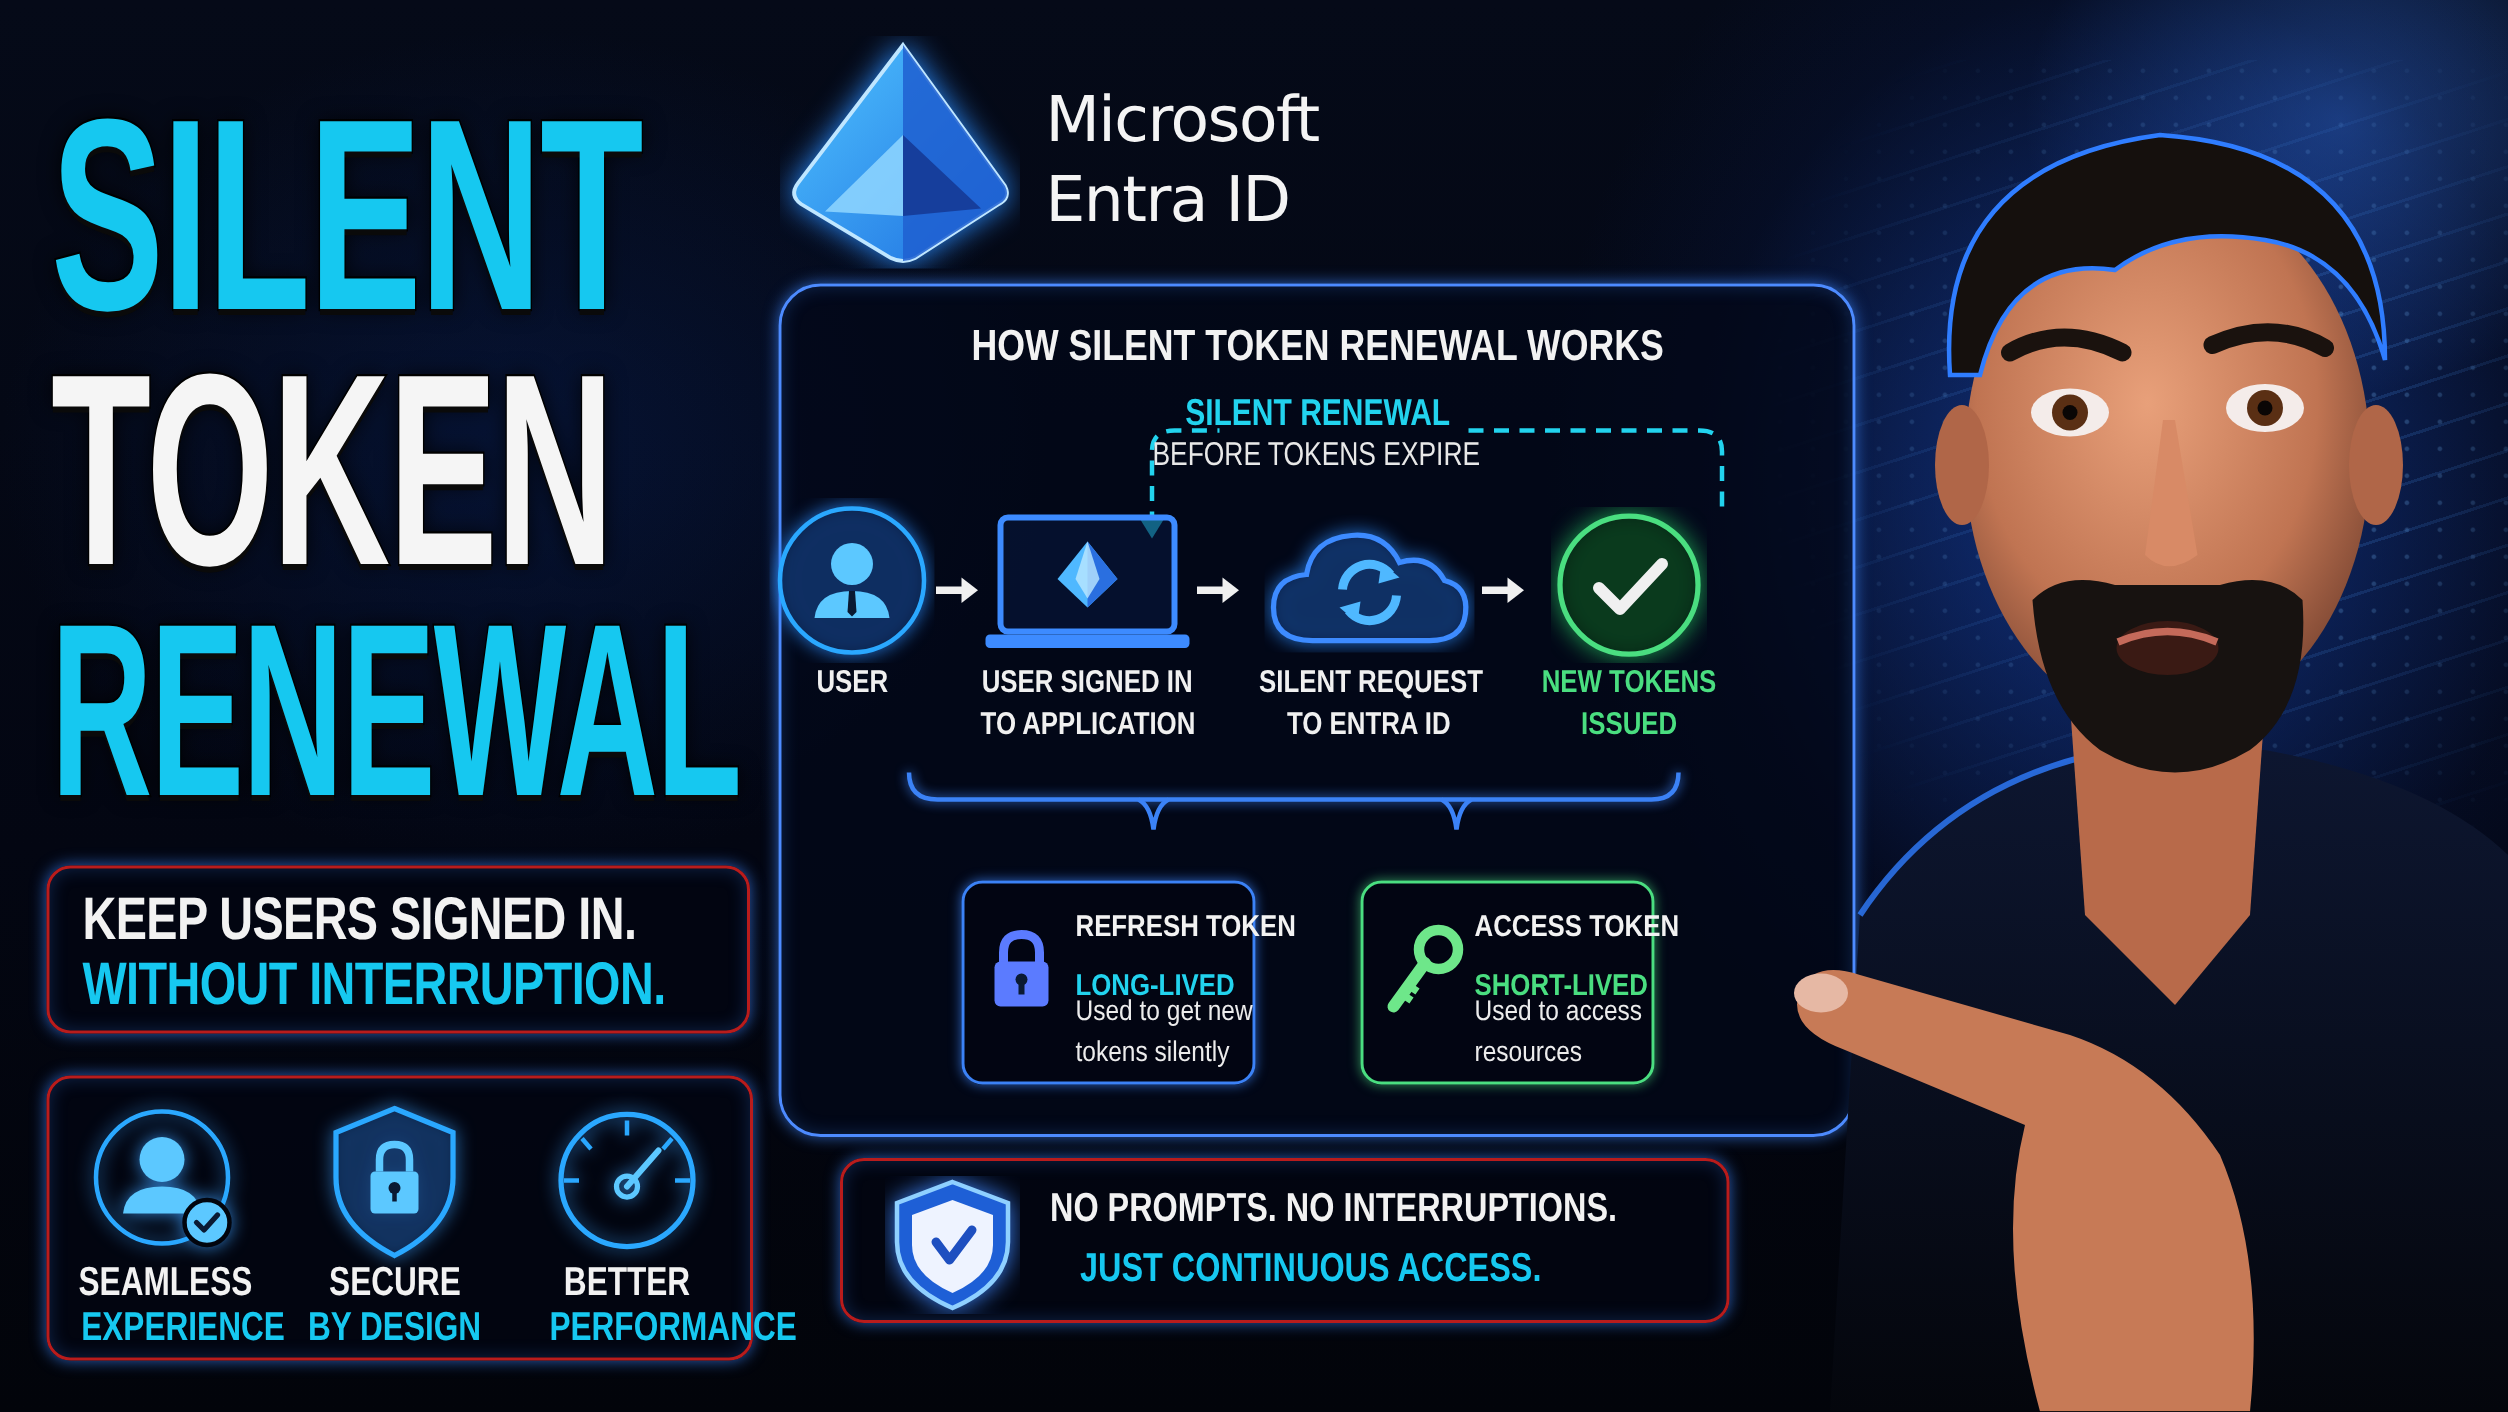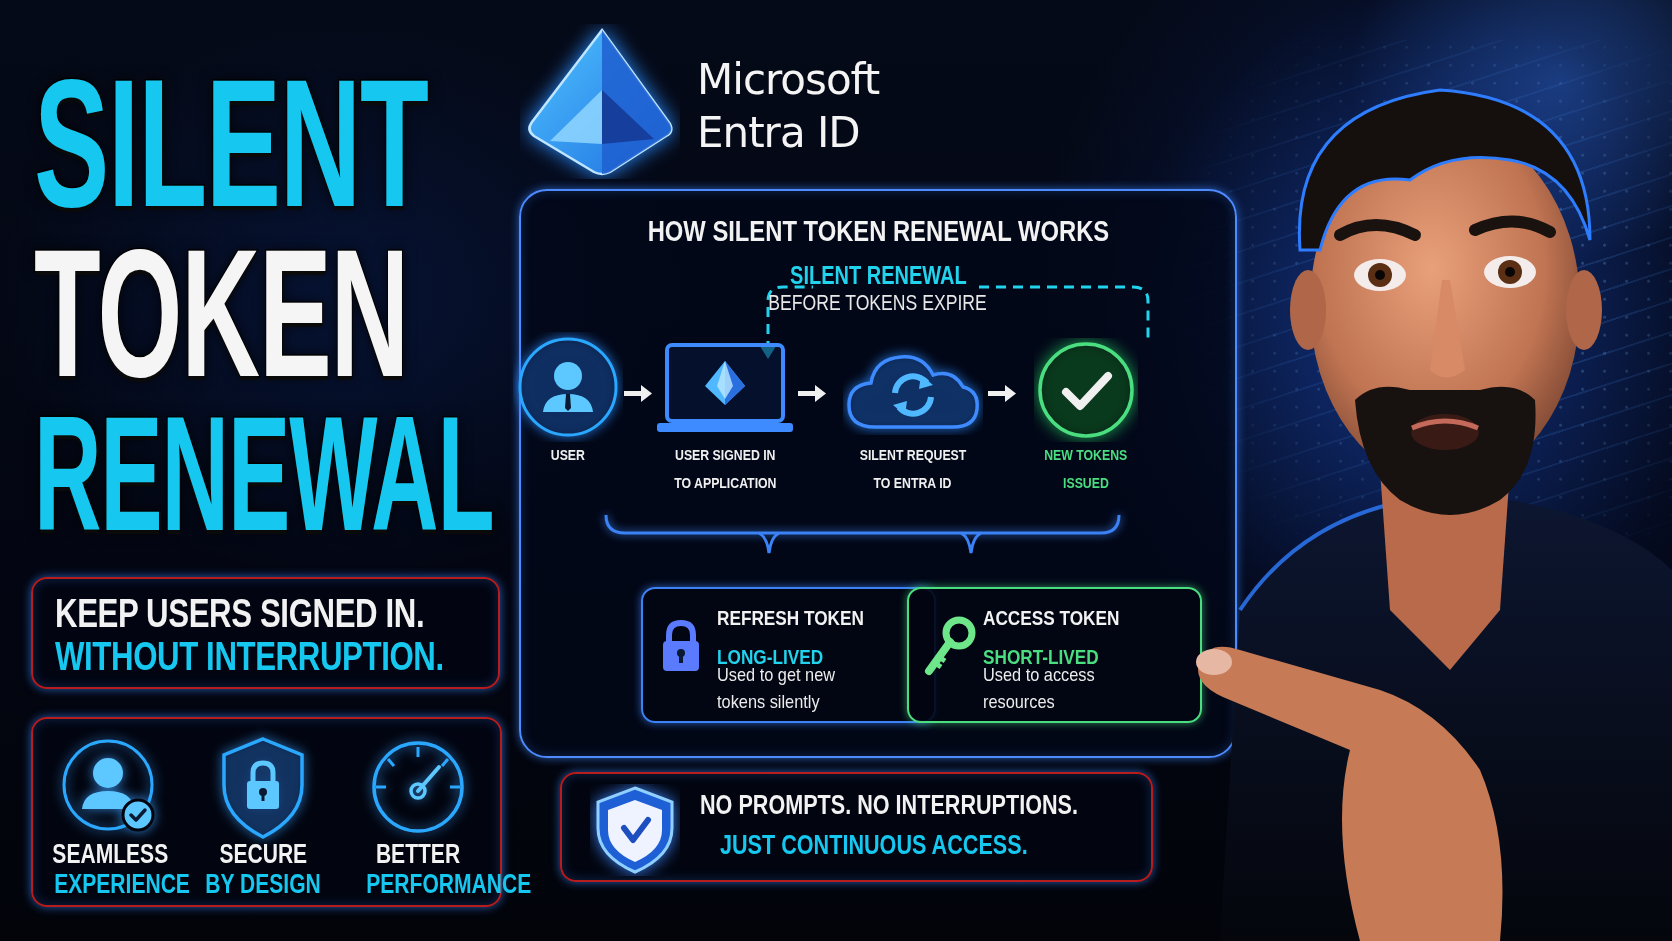--- a/index.html
+++ b/index.html
@@ -63,24 +63,24 @@
   
   .main-panel { left: 519px; top: 189px; width: 718px; height: 569px; border-radius: 28px; border-color: #4d8bff; background: rgba(3,8,24,0.78); }
   .panel-title { position: absolute; left: 0; width: 100%; top: 24px; text-align: center; font-size: 29px; font-weight: 700; color: #f2f2f2; }
   .panel-title span { display: inline-block; transform: scaleX(0.82); }
 
   .loop-label { position: absolute; text-align: center; left: 0; width: 100%; font-weight: 700; white-space: nowrap; }
   .loop-label span { display: inline-block; transform: scaleX(0.8); }
   .ll1 { top: 70px; font-size: 25px; color: #22d3ee; }
   .ll2 { top: 99px; font-size: 22px; color: #e8e8e8; font-weight: 400; }
 
-  .step-label { position: absolute; text-align: center; font-size: 15px; font-weight: 700; line-height: 28px; white-space: nowrap; }
+  .step-label { position: absolute; text-align: center; font-size: 21px; font-weight: 700; line-height: 28px; white-space: nowrap; }
   .step-label span { display: inline-block; transform: scaleX(0.82); }
 
-  .token-box { position: absolute; top: 396px; width: 295px; height: 136px; border-radius: 14px; background: rgba(2,6,18,0.9); }
+  .token-box { position: absolute; top: 396px; width: 196px; height: 136px; border-radius: 14px; background: rgba(2,6,18,0.9); }
   .tb-refresh { left: 120px; border: 2px solid #3b82f6; box-shadow: 0 0 8px rgba(59,130,246,0.7); }
   .tb-access { left: 386px; border: 2px solid #4ade80; box-shadow: 0 0 8px rgba(74,222,128,0.6); padding-left: 12px; }
   .tb-title, .tb-life, .tb-desc { position: absolute; left: 74px; white-space: nowrap; }
   .tb-title { top: 18px; font-size: 20px; font-weight: 700; color: #f2f2f2; }
   .tb-life { top: 57px; font-size: 20px; font-weight: 700; }
   .tb-desc { top: 72px; font-size: 19px; color: #ececec; line-height: 27px; }
   .tb-title span, .tb-life span, .tb-desc span { display: inline-block; transform: scaleX(0.86); transform-origin: left; }
 
   .bottom-banner { left: 560px; top: 772px; width: 593px; height: 110px; border-radius: 16px; }
   .bb1, .bb2 { position: absolute; left: 138px; font-size: 27px; font-weight: 700; white-space: nowrap; }

